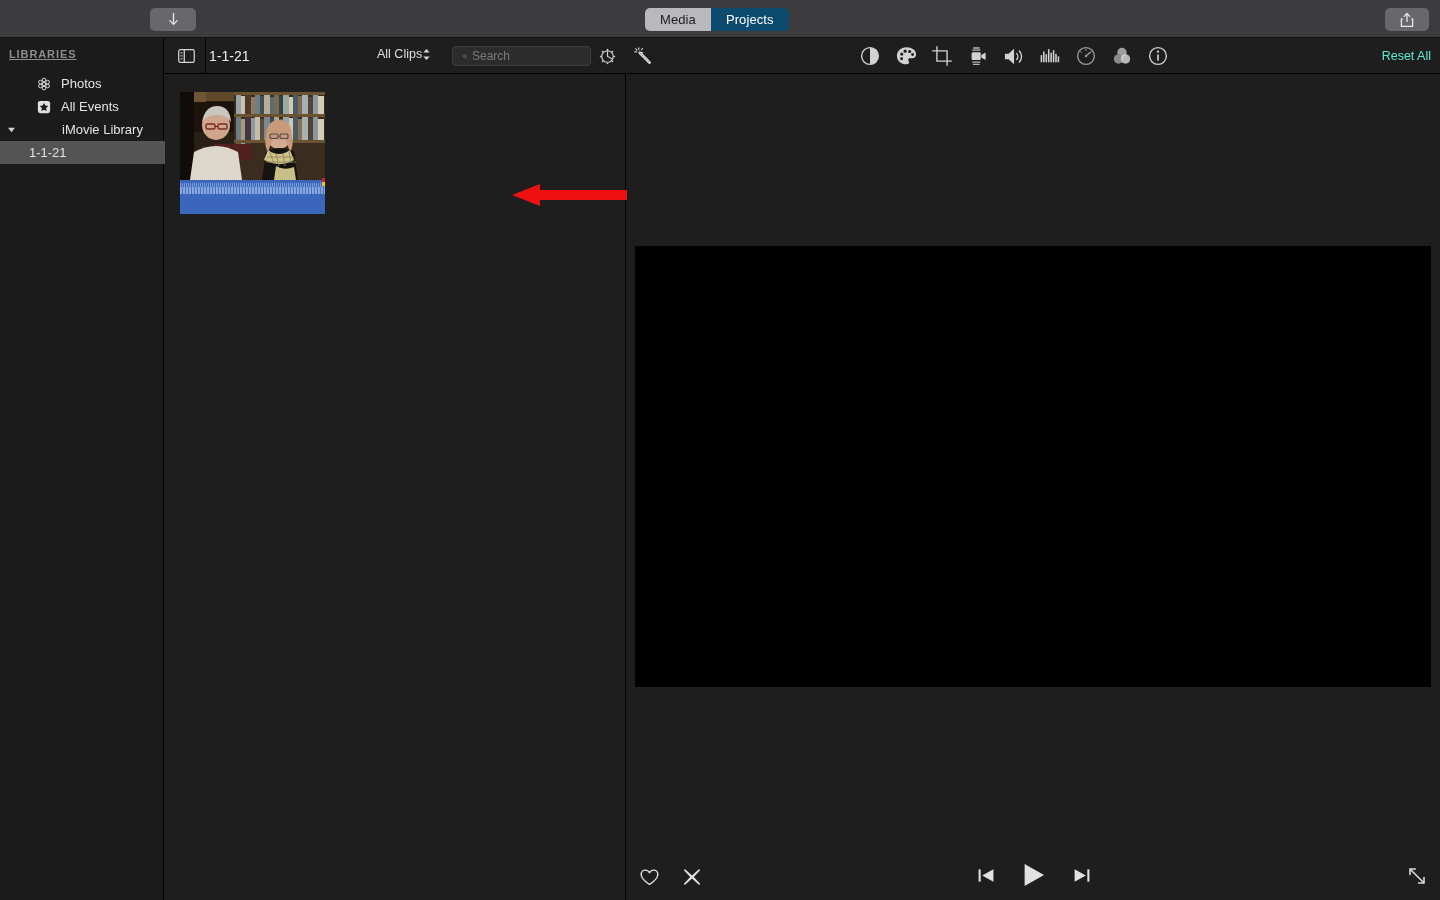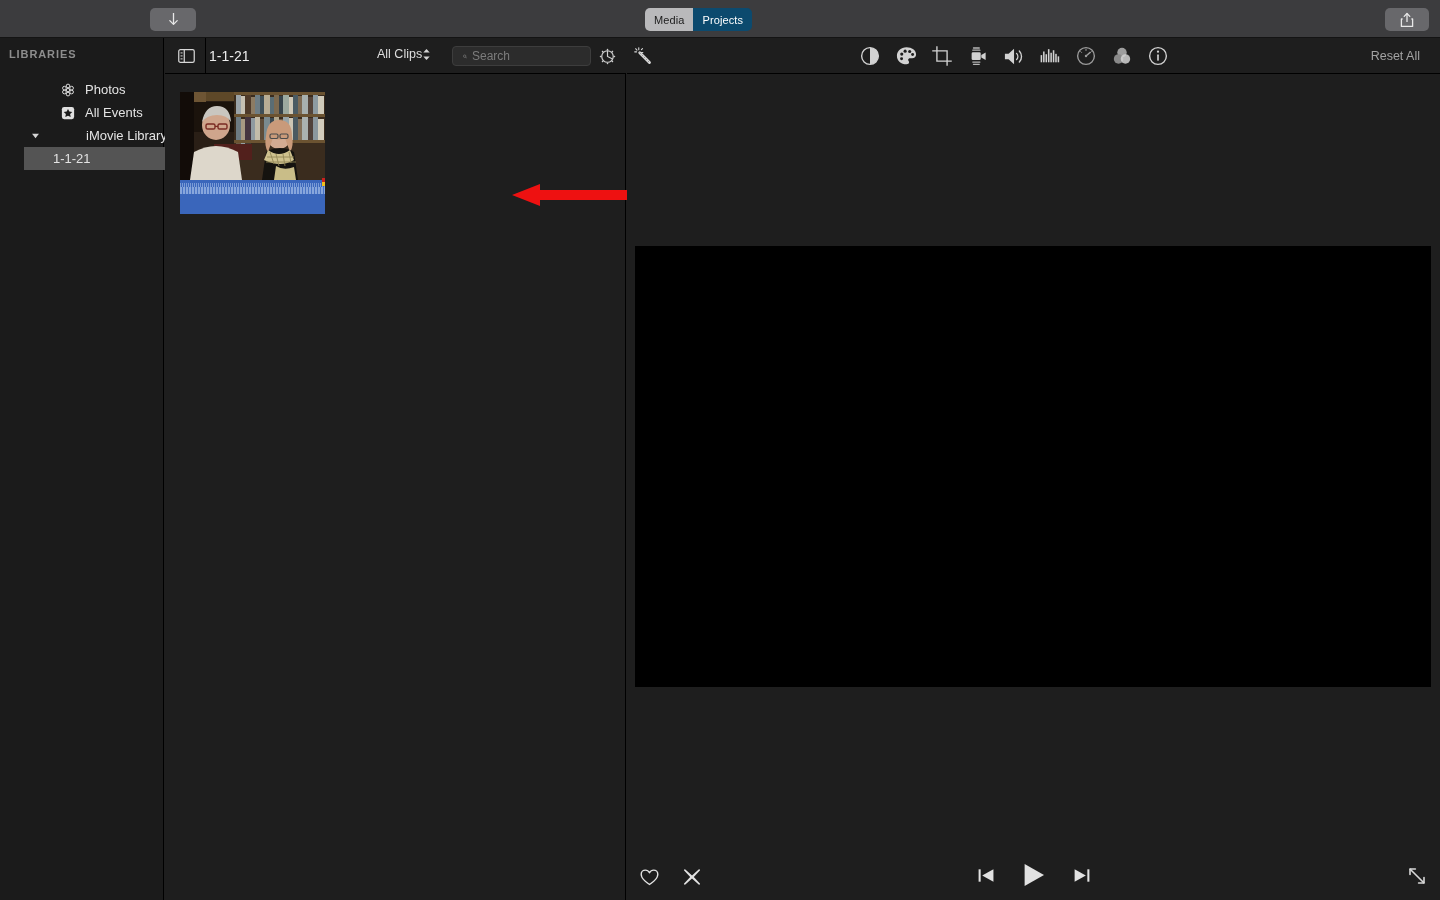--- a/index.html
+++ b/index.html
@@ -33,42 +33,43 @@
 
   .seg-group {
     position: absolute; left: 645px; top: 8px;
     height: 23px;
     display: flex;
     border-radius: 5px;
     overflow: hidden;
   }
   .seg {
     height: 23px;
-    padding: 0 9px;
-    display: flex; align-items: center; justify-content: center;
-    font-size: 11px;
+    padding: 0 15px;
+    display: flex; align-items: center; justify-content: center;
+    font-size: 13px;
     letter-spacing: .1px;
   }
   .seg.off { background: #b9b9bb; color: #1c1c1c; }
   .seg.on  { background: #0c4a6e; color: #ffffff; }
 
   
   .sidebar {
     position: absolute; left: 0; top: 38px;
     width: 164px; height: 862px;
     background: #1b1b1b;
     border-right: 1px solid #000;
   }
   .lib-header {
     position: absolute; left: 9px; top: 10px;
     font-size: 11px; font-weight: bold;
     letter-spacing: .9px;
     color: #8d8d8d;
-  }
-  .side-list { position: absolute; top: 40px; left: 0; width: 180px; margin-left: 24px; }
+    text-decoration: underline;
+  }
+  .side-list { position: absolute; top: 34px; left: 0; width: 180px; }
   .side-item {
     position: relative;
     height: 23px;
     display: flex; align-items: center;
     font-size: 13px;
     color: #e3e3e3;
   }
   .side-item .ico {
     width: 22px; margin-left: 15px;
     display: flex; align-items: center; justify-content: center;
@@ -196,22 +197,22 @@
   .adj-icons {
     position: absolute; left: 232px; top: 7px;
     display: flex; align-items: center;
     gap: 14px;
   }
   .adj {
     width: 22px; height: 22px;
     display: flex; align-items: center; justify-content: center;
   }
   .reset-all {
-    position: absolute; right: 20px; top: 11px;
-    font-size: 12.5px; color: #a3a3a3;
+    position: absolute; right: 9px; top: 11px;
+    font-size: 12.5px; color: #5eead4;
   }
 
   
   .viewer-pane {
     position: absolute; left: 627px; top: 75px;
     width: 813px; height: 825px;
     background: #1e1e1e;
   }
   .viewer-video {
     position: absolute; left: 8px; top: 171px;

